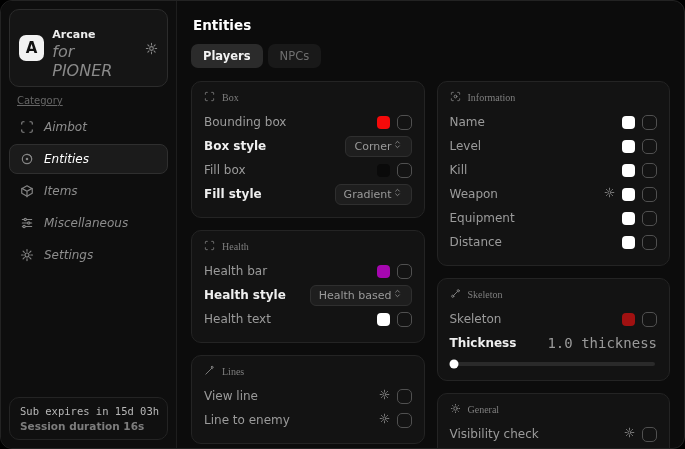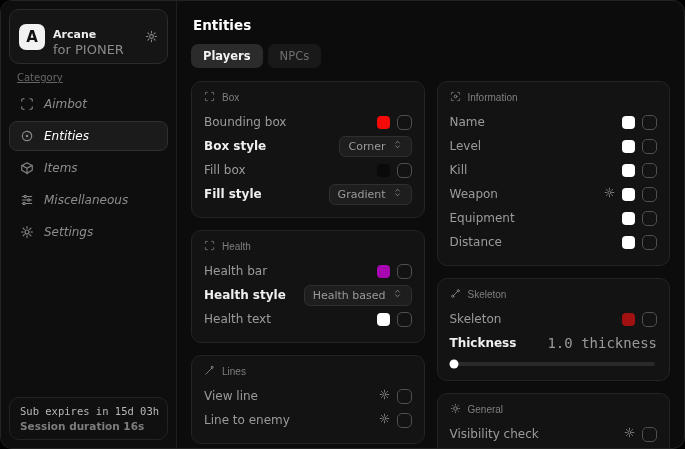--- a/index.html
+++ b/index.html
@@ -5,21 +5,21 @@
   * { box-sizing: border-box; margin: 0; padding: 0; }
   html,body { width:685px; height:449px; background:#000; font-family:"DejaVu Sans","Liberation Sans",sans-serif; }
   .window { position:absolute; inset:0; border-radius:12px; background:#0c0c0c; border:1px solid #232323; display:flex; overflow:hidden; }
 
   
   .sidebar { width:176px; background:#0e0e0e; border-right:1px solid #1e1e1e; padding:8px; display:flex; flex-direction:column; }
   .brand { display:flex; align-items:center; gap:8px; padding:6px 9px; border:1px solid #2c2c2c; border-radius:10px; background:#151515; }
   .logo { width:26px; height:26px; border-radius:7px; background:#f2f2f2; color:#111; font-weight:800; font-size:15px; display:flex; align-items:center; justify-content:center; }
   .brand-txt { display:flex; flex-direction:column; gap:1px;margin-top:12px; }
   .brand-name { font-size:11px; font-weight:700; color:#ededed; }
-  .brand-sub { font-size:13px; color:#8a8a8a; }
+  .brand-sub { font-size:16px; color:#8a8a8a;font-style:italic; }
   .brand-gear { margin-left:auto; display:flex; }
 
   .category { margin:8px 0 6px 8px; font-size:10px; color:#666;text-decoration:underline; }
   .nav { display:flex; flex-direction:column; gap:2px; }
   .nav-item { display:flex; align-items:center; gap:10px; padding:7px 10px; border:1px solid transparent; border-radius:8px; color:#8d8d8d; font-size:12px; cursor:default;font-style:italic; }
   .nav-item.active { background:#1b1b1b; border-color:#2f2f2f; color:#fff; }
   .nav-item .ic { display:flex; width:14px; justify-content:center; }
 
   .side-footer { margin-top:auto; border:1px solid #242424; border-radius:10px; padding:7px 10px; background:#101010; }
   .expiry { font-family:"DejaVu Sans Mono","Liberation Mono",monospace; font-size:10.5px; color:#b8b8b8; margin-bottom:3px; white-space:nowrap; }
@@ -29,28 +29,28 @@
   .main { flex:1; padding:12px 14px; display:flex; flex-direction:column; }
   .page-title { font-size:13.5px; font-weight:700; color:#fff; margin:4px 0 11px 2px; }
   .tabs { display:flex; gap:5px; }
   .tab { padding:5px 12px; border-radius:7px; font-size:11.5px; background:#191919; color:#6f6f6f; cursor:default; }
   .tab.active { background:#2b2b2b; color:#f2f2f2; font-weight:600; }
 
   .columns { display:flex; gap:12px; margin-top:13px; align-items:flex-start; }
   .col { flex:1; display:flex; flex-direction:column; gap:12px; min-width:0; }
 
   .card { background:#131313; border:1px solid #242424; border-radius:10px; padding:9px 12px 11px; }
-  .card-head { display:flex; align-items:center; gap:7px; color:#7f7f7f; font-family:Liberation Sans, sans-serif; font-size:10px; margin-bottom:6px; }
+  .card-head { display:flex; align-items:center; gap:7px; color:#7f7f7f; font-family:Liberation Serif, serif; font-size:10px; margin-bottom:6px; }
   .row { display:flex; justify-content:space-between; align-items:center; min-height:24px; font-size:12px; color:#9b9b9b; }
   .row .lbl { white-space:nowrap; }
   .row.strong .lbl { color:#efefef; font-weight:700; }
   .ctl { display:flex; align-items:center; gap:7px; }
   .swatch { width:13px; height:13px; border-radius:4px; flex:none; }
   .checkbox { width:15px; height:15px; border:1.5px solid #505050; border-radius:5px; background:transparent; flex:none; }
-  .select { display:flex; align-items:center; gap:6px; background:#1e1e1e; border:1px solid #2f2f2f; border-radius:6px; padding:2.5px 8px; font-size:11px; color:#9a9a9a; }
+  .select { display:flex; align-items:center; gap:0; background:#1e1e1e; border:1px solid #2f2f2f; border-radius:6px; padding:2.5px 8px; font-size:11px; color:#9a9a9a; }
   .mono-val { font-family:"DejaVu Sans Mono","Liberation Mono",monospace; font-size:14px; color:#9a9a9a; }
   .slider { position:relative; height:4px; background:#2a2a2a; border-radius:2px; margin:7px 2px 3px; }
   .slider-fill { height:100%; background:#efefef; border-radius:2px; width:0%; }
   .slider-thumb { position:absolute; top:50%; width:9px; height:9px; border-radius:50%; background:#fff; transform:translate(-50%,-50%); }
   svg.ic14 { width:14px; height:14px; } svg.ic13 { width:13px; height:13px; } svg.ic11 { width:11px; height:11px; }
   .stro { fill:none; stroke:#858585; stroke-width:2; stroke-linecap:round; stroke-linejoin:round; }
 </style>
 </head>
 <body>
 

